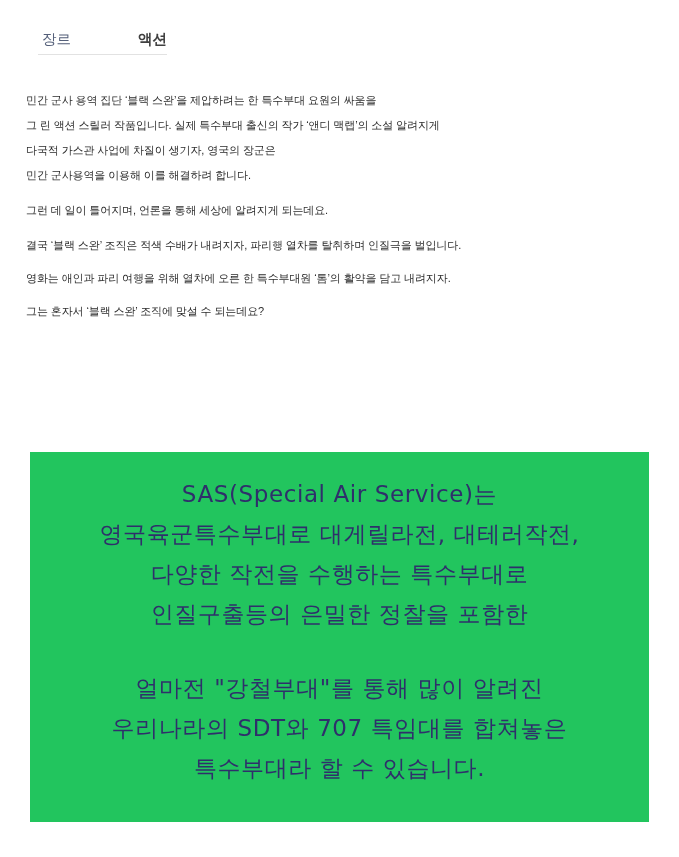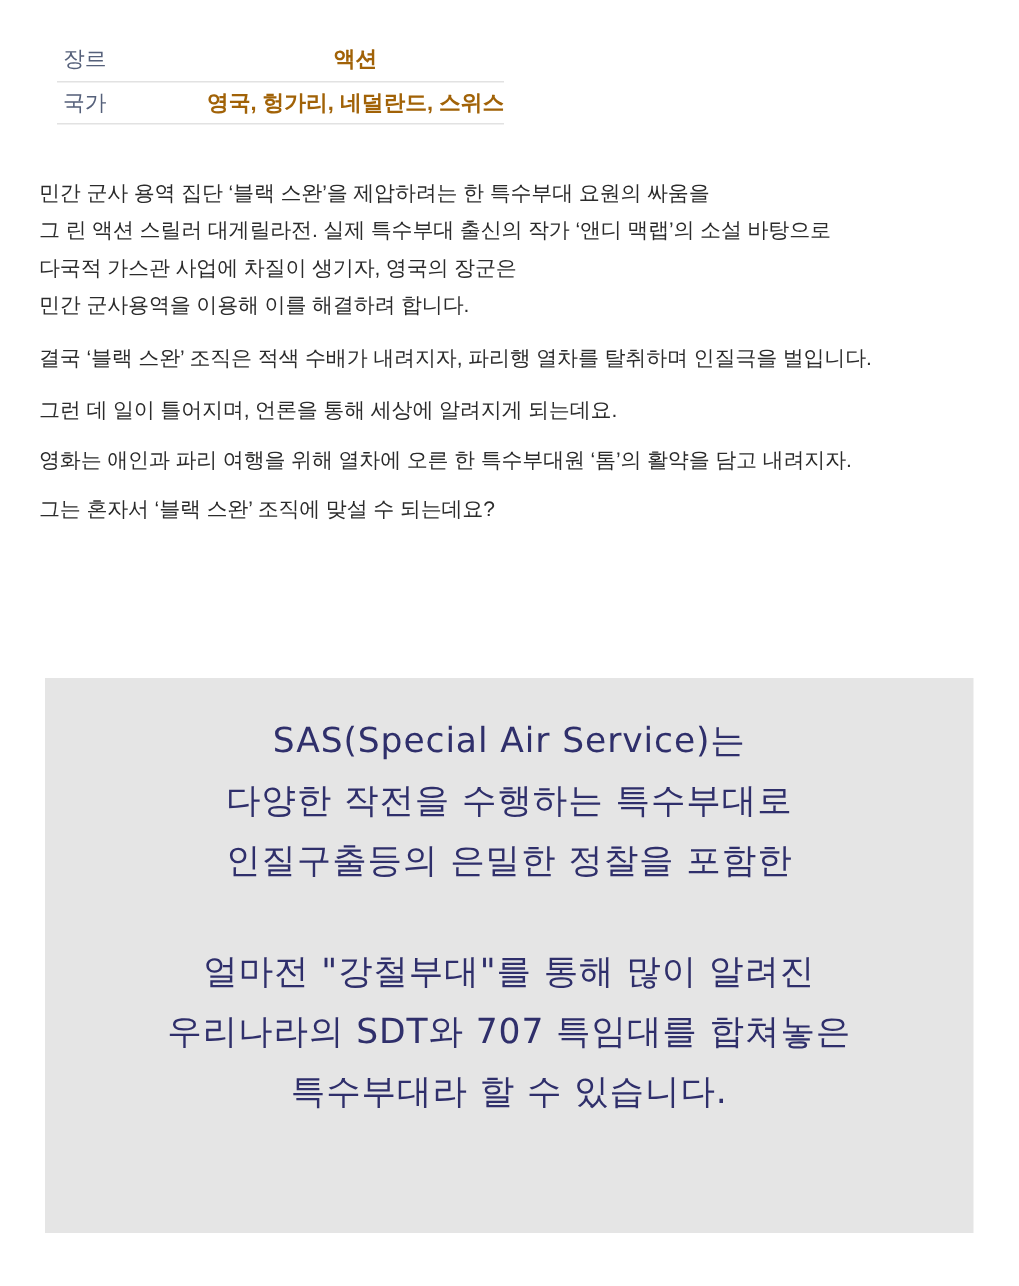--- a/index.html
+++ b/index.html
@@ -31,58 +31,58 @@
     font-size: 14.5px;
     color: #55607a;
     font-weight: 400;
     text-align: left;
     padding: 0 0 0 4px;
     vertical-align: middle;
     white-space: nowrap;
   }
   .info-row-value {
     font-size: 14.5px;
-    color: #a16207;
+    color: #404040;
     font-weight: 700;
-    text-align: center;
+    text-align: right;
     padding: 0 0 0 4px;
     vertical-align: middle;
     white-space: nowrap;
   }
   .info-table tr.divider-row td {
     border-bottom: 1px solid #e2e2e2;
   }
 
   
   .synopsis {
     margin: 34px 0 0 26px;
     width: 620px;
   }
   .synopsis p {
     margin: 0 0 10px 0;
-    font-size: 14px;
+    font-size: 11px;
     line-height: 23px;
     color: #2b2b2b;
     letter-spacing: -0.1px;
   }
   .synopsis p.tight {
     margin-bottom: 2px;
   }
   .synopsis p.gap-top {
     margin-top: 12px;
   }
 
   
   .note-block {
     position: absolute;
     left: 30px;
     top: 452px;
     width: 619px;
     height: 370px;
-    background: #e5e5e5;
+    background: #22c55e;
     padding: 0;
   }
   .note-inner {
     padding: 22px 0 0 0;
     text-align: center;
   }
   .note-line {
     font-family: "DejaVu Sans", sans-serif;
     font-size: 23px;
     line-height: 40px;
@@ -99,41 +99,38 @@
 </style>
 </head>
 <body>
 
 <table class="info-table">
   <tbody>
     <tr class="divider-row">
       <td class="info-row-label">장르</td>
       <td class="info-row-value">액션</td>
     </tr>
-    <tr class="divider-row">
-      <td class="info-row-label">국가</td>
-      <td class="info-row-value">영국, 헝가리, 네덜란드, 스위스</td>
-    </tr>
   </tbody>
 </table>
 
 <div class="synopsis">
   <p class="tight">민간 군사 용역 집단 ‘블랙 스완’을 제압하려는 한 특수부대 요원의 싸움을</p>
-  <p class="tight">그 린 액션 스릴러 대게릴라전.  실제 특수부대 출신의 작가 ‘앤디 맥랩’의 소설  바탕으로</p>
+  <p class="tight">그 린 액션 스릴러 작품입니다.  실제 특수부대 출신의 작가 ‘앤디 맥랩’의 소설  알려지게</p>
   <p class="tight">다국적 가스관 사업에 차질이 생기자, 영국의 장군은</p>
   <p>민간 군사용역을 이용해 이를 해결하려 합니다.</p>
+  <p class="gap-top">그런 데 일이 틀어지며, 언론을 통해 세상에 알려지게 되는데요.</p>
   <p class="gap-top">결국 ‘블랙 스완’ 조직은 적색 수배가 내려지자, 파리행 열차를 탈취하며 인질극을 벌입니다.</p>
-  <p class="gap-top">그런 데 일이 틀어지며, 언론을 통해 세상에 알려지게 되는데요.</p>
   <p>영화는 애인과 파리 여행을 위해 열차에 오른 한 특수부대원 ‘톰’의 활약을 담고 내려지자.</p>
   <p>그는 혼자서 ‘블랙 스완’ 조직에 맞설 수 되는데요?</p>
 </div>
 
 <div class="note-block">
   <div class="note-inner">
     <div class="note-line first">SAS(Special Air Service)는</div>
+    <div class="note-line">영국육군특수부대로 대게릴라전, 대테러작전,</div>
     <div class="note-line">다양한 작전을 수행하는 특수부대로</div>
     <div class="note-line">인질구출등의 은밀한 정찰을 포함한</div>
     <div class="note-spacer"></div>
     <div class="note-line">얼마전 "강철부대"를 통해 많이 알려진</div>
     <div class="note-line">우리나라의 SDT와 707 특임대를 합쳐놓은</div>
     <div class="note-line">특수부대라 할 수 있습니다.</div>
   </div>
 </div>
 
 </body></html>

